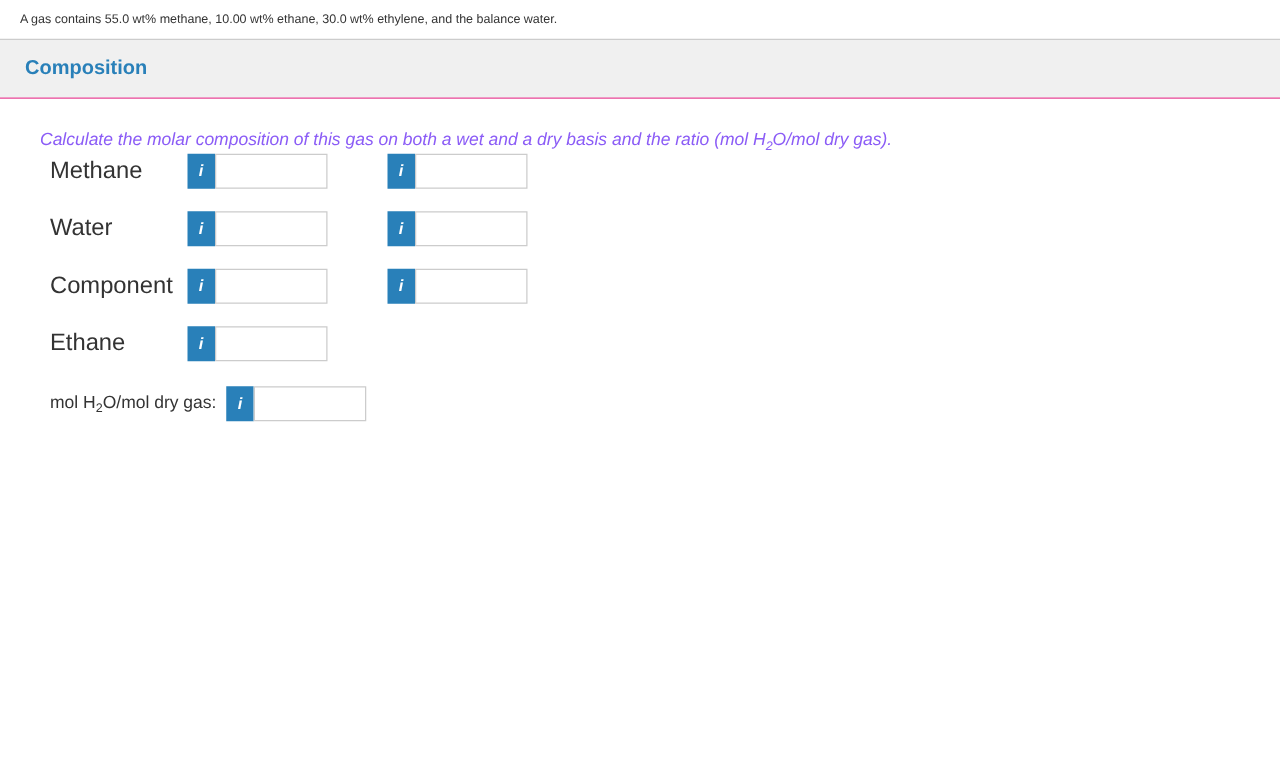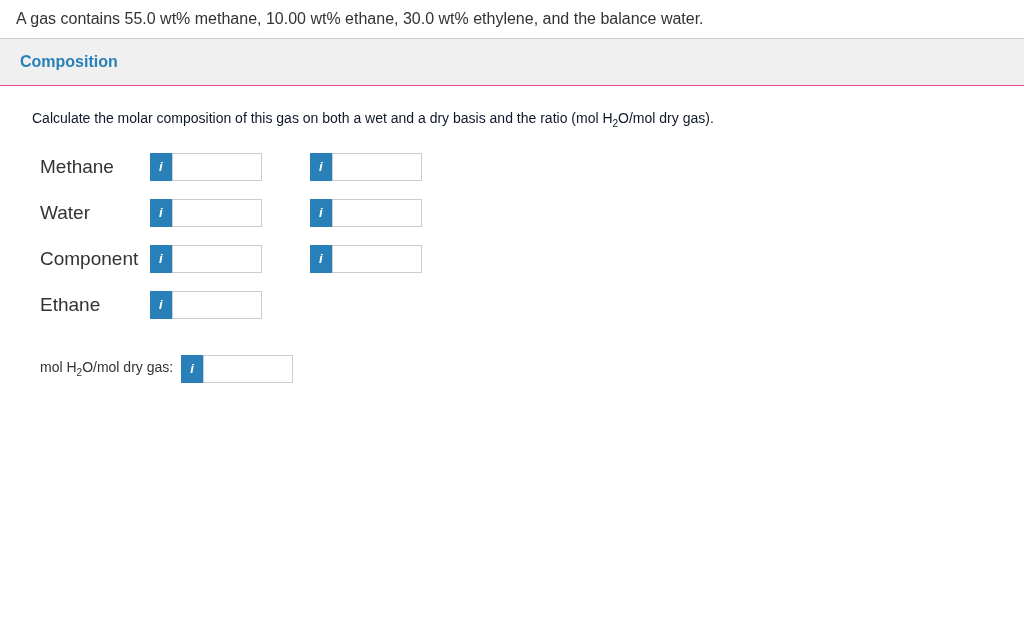--- a/index.html
+++ b/index.html
@@ -17,21 +17,21 @@
       min-height: 627px;
     }
 
     .top-bar {
       border-bottom: 1px solid #ccc;
       padding: 10px 16px;
       background: #fff;
     }
 
     .top-bar p {
-      font-size: 16px;
+      font-size: 10px;
       color: #333;
     }
 
     .section-header {
       background: #f0f0f0;
       padding: 14px 20px;
       border-bottom: 1px solid #ec4899;
     }
 
     .section-header h2 {
@@ -39,22 +39,22 @@
       font-size: 16px;
       font-weight: bold;
     }
 
     .content {
       padding: 24px 32px;
     }
 
     .description {
       font-size: 14px;
-      color: #0f172a;
-      margin-bottom: 24px;
+      color: #8b5cf6;
+      font-style: italic;
     }
 
     .table-header {
       display: flex;
       align-items: center;
       margin-bottom: 10px;
       padding-left: 8px;
     }
 
     .col-component {
@@ -113,21 +113,21 @@
       height: 28px;
       width: 90px;
       padding: 2px 4px;
       font-size: 13px;
       outline: none;
     }
 
     .mol-ratio-row {
       display: flex;
       align-items: center;
-      margin-top: 36px;
+      margin-top: 20px;
       padding-left: 8px;
     }
 
     .mol-ratio-label {
       font-size: 14px;
       color: #333;
       margin-right: 8px;
     }
 
     sup, sub {

